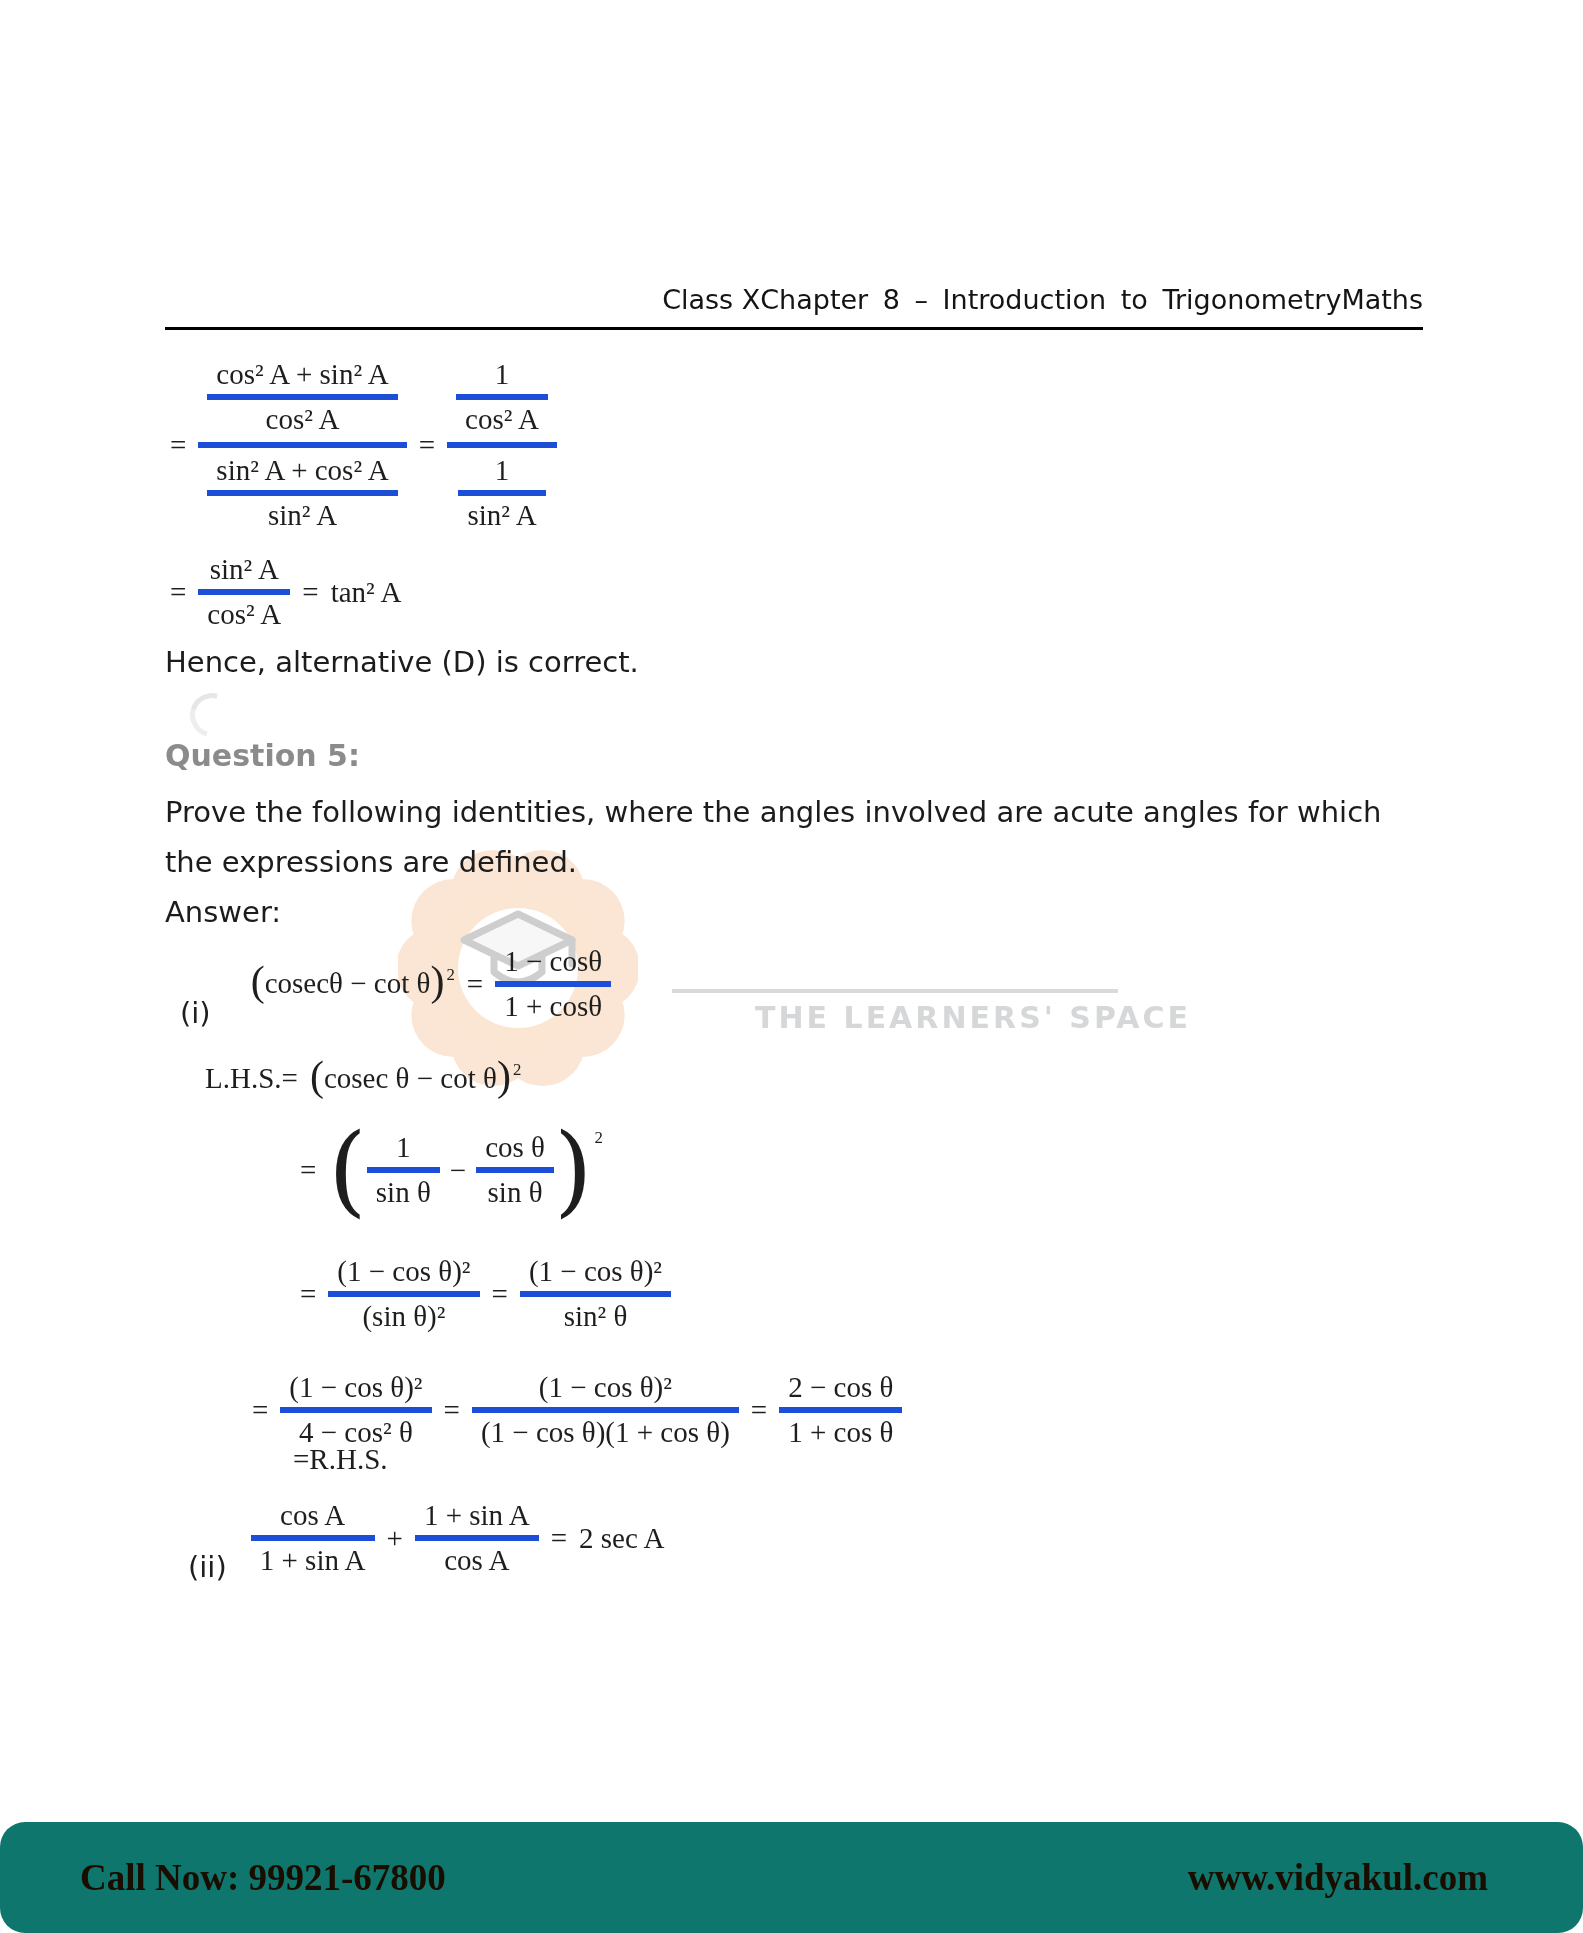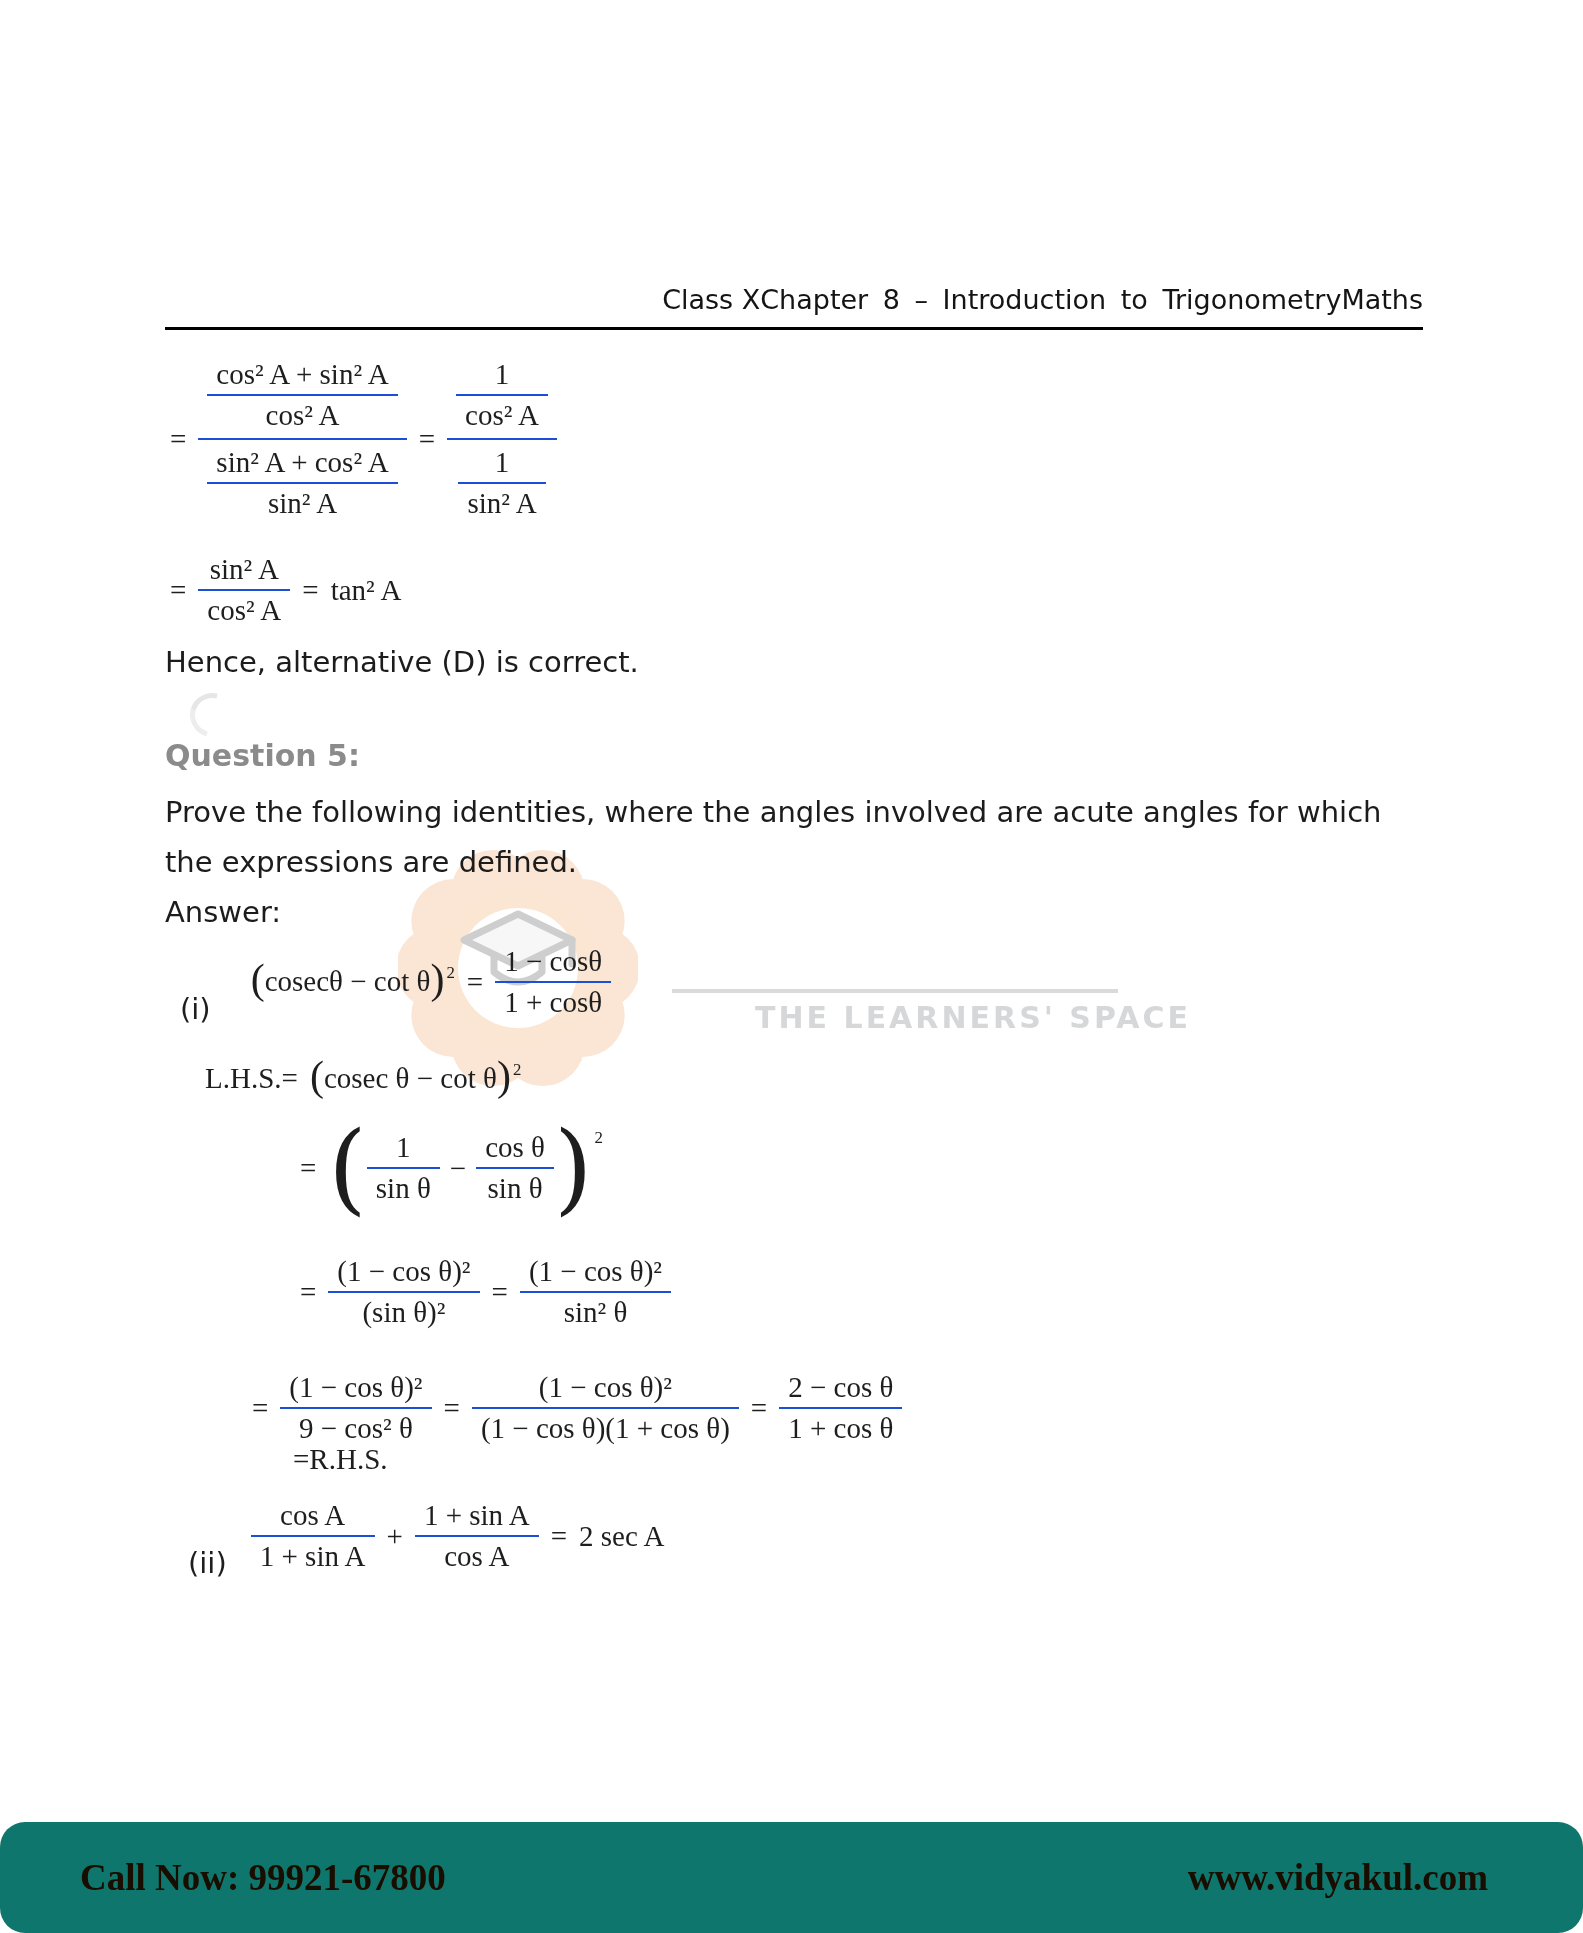--- a/index.html
+++ b/index.html
@@ -28,21 +28,21 @@
   
   .tz{position:absolute;z-index:2;}
   .body-text{font-family:"DejaVu Sans", sans-serif;font-size:29px;color:#1c1c1c;}
   .q-title{font-family:"DejaVu Sans", sans-serif;font-size:30px;font-weight:bold;color:#8b8b8b;}
 
   
   .math{display:flex;align-items:center;gap:12px;
         font-family:"Liberation Serif", serif;font-size:29px;color:#1e1e1e;z-index:2;}
   .frac{display:inline-flex;flex-direction:column;}
   .frac .num,.frac .den{display:flex;justify-content:center;align-items:center;padding:3px 9px;gap:10px;}
-  .frac .num{border-bottom:2px solid #1d4ed8;}
+  .frac .num{border-bottom:6px solid #1d4ed8;}
   .grp{display:inline-flex;align-items:center;}
   .p1{font-size:1.45em;font-weight:400;line-height:.9;transform:translateY(-2px);}
   .p2{font-size:3.4em;font-weight:400;line-height:.55;font-family:"DejaVu Serif",serif;}
   .sup2{font-size:.58em;align-self:flex-start;margin-left:2px;}
   .lbl-bottom{align-self:flex-end;transform:translateY(4px);}
 
   
   .footer{position:absolute;left:0;right:0;top:1822px;height:111px;display:flex;
           justify-content:space-between;align-items:center;padding:0 95px 0 80px;
           box-sizing:border-box;z-index:3;
@@ -188,21 +188,21 @@
     <span class="frac">
       <span class="num">(1 − cos θ)²</span>
       <span class="den">sin² θ</span>
     </span>
   </div>
 
   <div class="math tz" style="left:252px;top:1368px;">
     <span>=</span>
     <span class="frac">
       <span class="num">(1 − cos θ)²</span>
-      <span class="den">9 − cos² θ</span>
+      <span class="den">4 − cos² θ</span>
     </span>
     <span>=</span>
     <span class="frac">
       <span class="num">(1 − cos θ)²</span>
       <span class="den">(1 − cos θ)(1 + cos θ)</span>
     </span>
     <span>=</span>
     <span class="frac">
       <span class="num">2 − cos θ</span>
       <span class="den">1 + cos θ</span>

